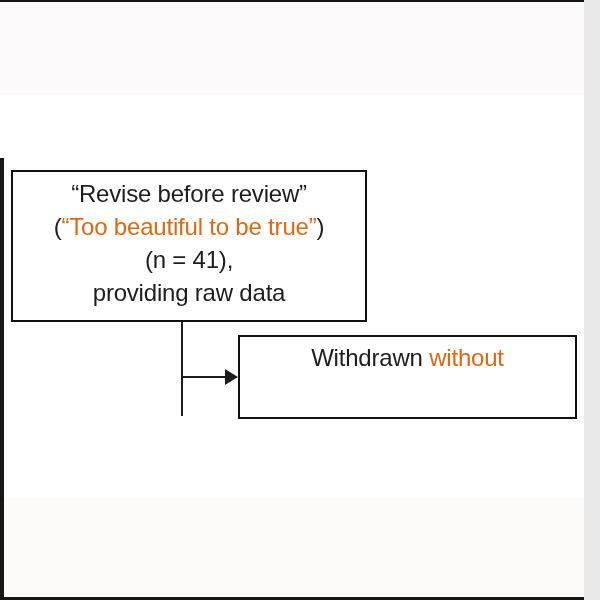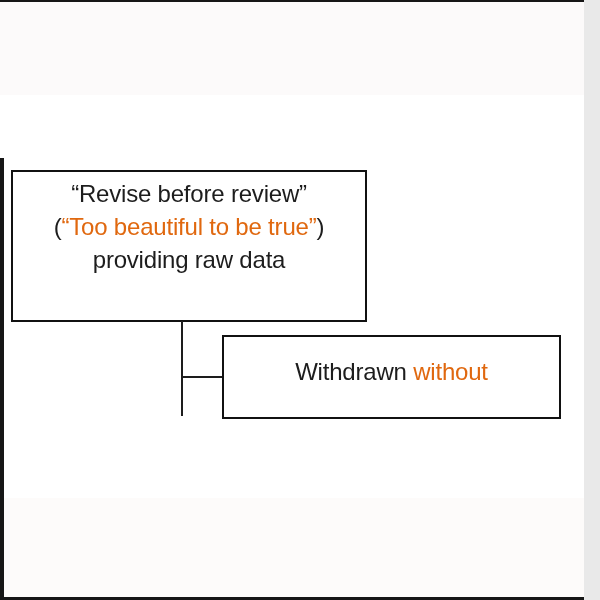--- a/index.html
+++ b/index.html
@@ -33,23 +33,23 @@
     text-align: center;
     white-space: nowrap;
     letter-spacing: -0.2px;
   }
   .box1 {
     left: 11px; top: 170px; width: 356px; height: 152px;
     font-size: 24px; line-height: 33px;
     padding-top: 5px;
   }
   .box2 {
-    left: 222px; top: 335px; width: 339px; height: 84px;
+    left: 238px; top: 335px; width: 339px; height: 84px;
     font-size: 24px; line-height: 34px;
-    padding-top: 18px;
+    padding-top: 4px;
   }
   .seg-black  { color: var(--ink, #1d1d1d); }
   .seg-orange { color: var(--orange, #E0680F); }
 
   .vline {
     position: absolute; left: 180.5px; top: 321px;
     width: 2.5px; height: 95px; background: var(--ink, #1d1d1d);
   }
   .hline {
     position: absolute; left: 181px; top: 375.5px;
@@ -77,20 +77,23 @@
   <div class="frame frame-bottom"></div>
 
   <div class="box box1">
     <div>
       <span class="seg-black">“Revise before review”</span>
     </div>
     <div>
       <span class="seg-black">(</span><span class="seg-orange">“Too beautiful to be true”</span><span class="seg-black">)</span>
     </div>
     <div>
+      <span class="seg-black">(n = 41),</span>
+    </div>
+    <div>
       <span class="seg-black">providing raw data</span>
     </div>
   </div>
 
   <div class="vline"></div>
   <div class="hline"></div>
   <div class="arrowhead"></div>
 
   <div class="box box2">
     <div>

